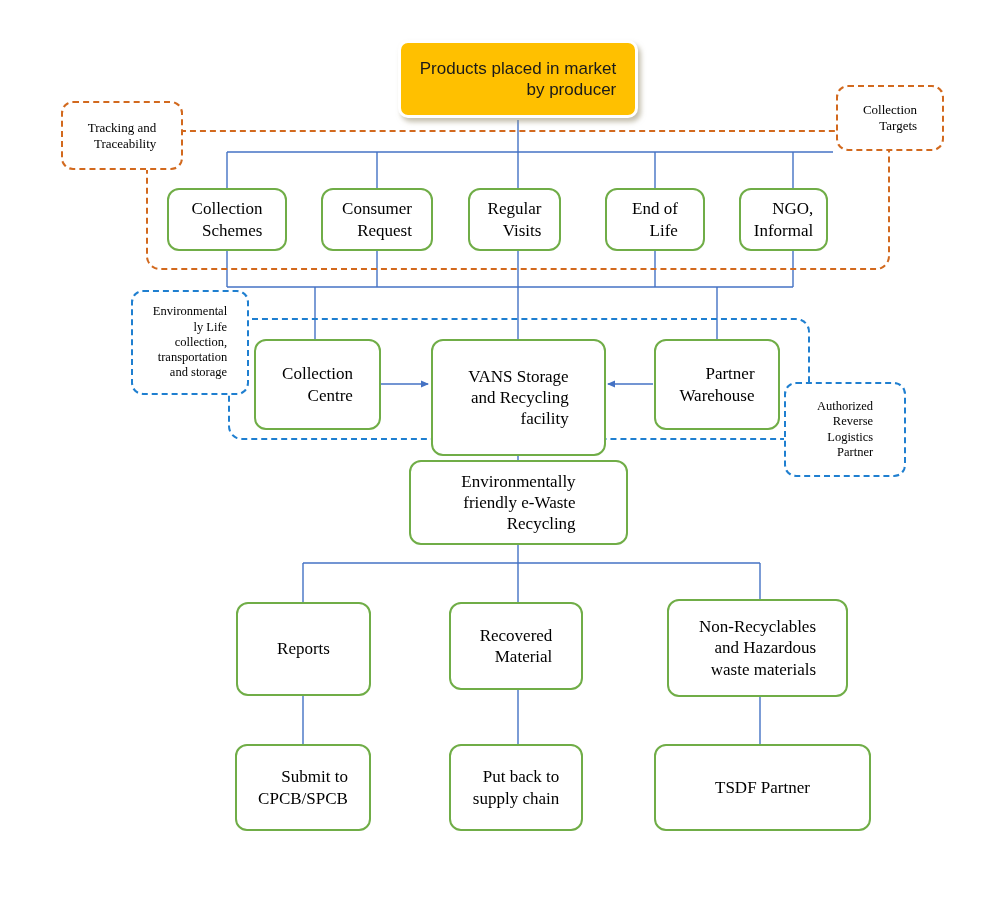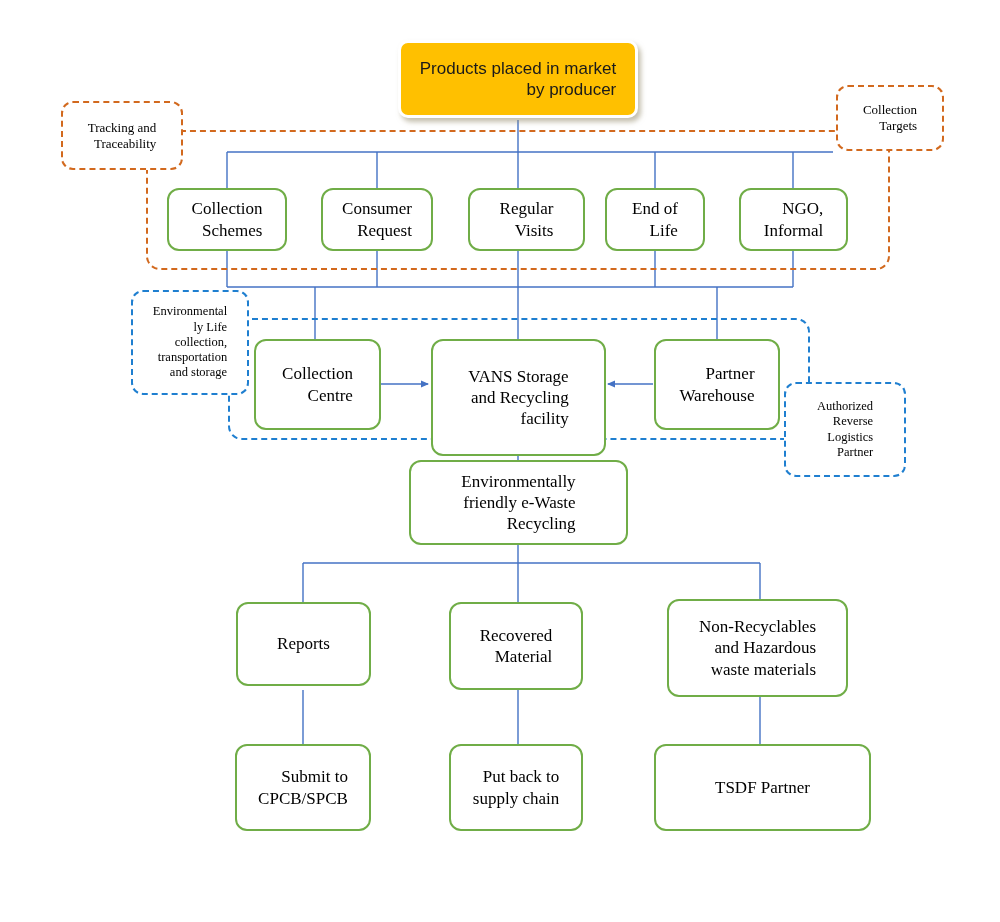--- a/index.html
+++ b/index.html
@@ -136,29 +136,29 @@
   </div>
 
   <div class="node" style="left:167px; top:188px; width:120px; height:63px;">
     <span class="txt">Collection
 Schemes</span>
   </div>
   <div class="node" style="left:321px; top:188px; width:112px; height:63px;">
     <span class="txt">Consumer
 Request</span>
   </div>
-  <div class="node" style="left:468px; top:188px; width:117px; height:63px;">
+  <div class="node" style="left:468px; top:188px; width:93px; height:63px;">
     <span class="txt">Regular
 Visits</span>
   </div>
   <div class="node" style="left:605px; top:188px; width:100px; height:63px;">
     <span class="txt">End of
 Life</span>
   </div>
-  <div class="node" style="left:739px; top:188px; width:109px; height:63px;">
+  <div class="node" style="left:739px; top:188px; width:89px; height:63px;">
     <span class="txt">NGO,
 Informal</span>
   </div>
 
   <div class="node" style="left:254px; top:339px; width:127px; height:91px;">
     <span class="txt">Collection
 Centre</span>
   </div>
   <div class="node" style="left:431px; top:339px; width:175px; height:117px;">
     <span class="txt">VANS Storage
@@ -169,21 +169,21 @@
     <span class="txt">Partner
 Warehouse</span>
   </div>
 
   <div class="node" style="left:409px; top:460px; width:219px; height:85px;">
     <span class="txt">Environmentally
 friendly e-Waste
 Recycling</span>
   </div>
 
-  <div class="node" style="left:236px; top:602px; width:135px; height:84px;">
+  <div class="node" style="left:236px; top:602px; width:135px; height:94px;">
     <span class="txt">Reports</span>
   </div>
   <div class="node" style="left:449px; top:602px; width:134px; height:88px;">
     <span class="txt">Recovered
 Material</span>
   </div>
   <div class="node" style="left:667px; top:599px; width:181px; height:98px;">
     <span class="txt">Non-Recyclables
 and Hazardous
 waste materials</span>

